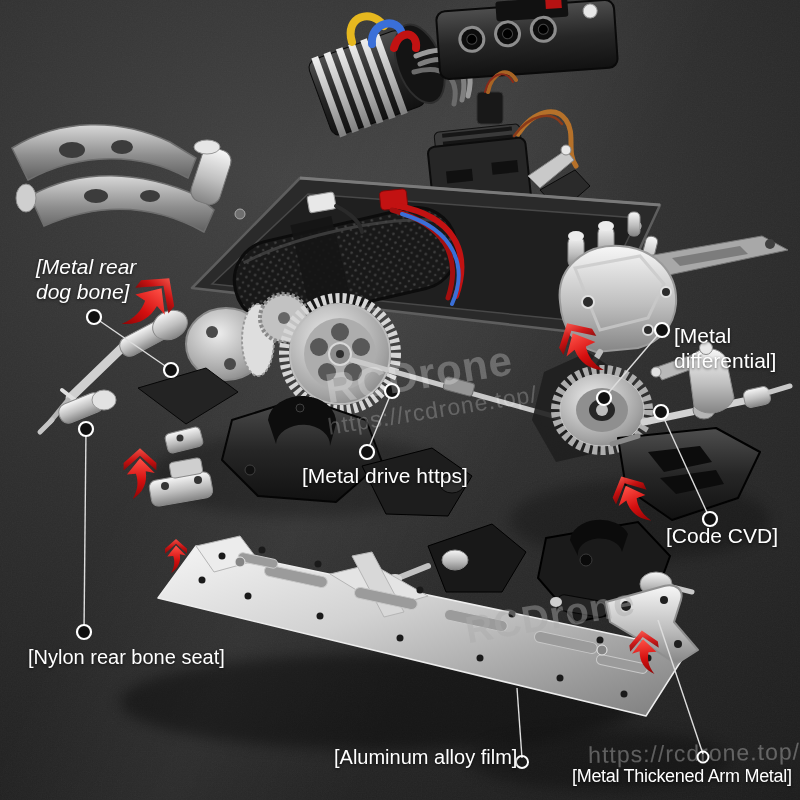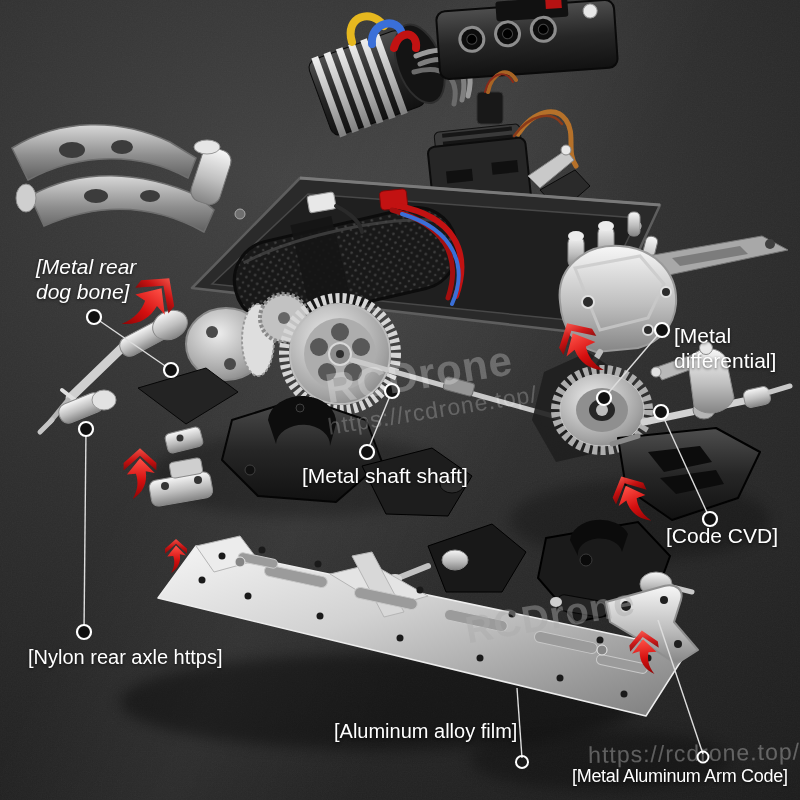--- a/index.html
+++ b/index.html
@@ -370,19 +370,19 @@
 
   <div class="wm wm-brand-center">RCDrone</div>
   <div class="wm wm-url-center">https://rcdrone.top/</div>
   <div class="wm wm-brand-bottom">RCDrone</div>
   <div class="wm wm-url-bottom">https://rcdrone.top/</div>
 
   <div class="label" style="left:36px;top:255px;font-style:italic;">[Metal rear
 dog bone]</div>
   <div class="label" style="left:674px;top:284px;margin-top:40px;">[Metal
 differential]</div>
-  <div class="label" style="left:302px;top:464px;">[Metal shaft shaft]</div>
+  <div class="label" style="left:302px;top:464px;">[Metal drive https]</div>
   <div class="label" style="left:666px;top:524px;">[Code CVD]</div>
-  <div class="label" style="left:28px;top:646px;font-size:20px;">[Nylon rear axle https]</div>
-  <div class="label" style="left:334px;top:720px;font-size:20px;">[Aluminum alloy film]</div>
-  <div class="label" style="left:572px;top:766px;font-size:18px;letter-spacing:-0.3px;">[Metal Aluminum Arm Code]</div>
+  <div class="label" style="left:28px;top:646px;font-size:20px;">[Nylon rear bone seat]</div>
+  <div class="label" style="left:334px;top:746px;font-size:20px;">[Aluminum alloy film]</div>
+  <div class="label" style="left:572px;top:766px;font-size:18px;letter-spacing:-0.3px;">[Metal Thickened Arm Metal]</div>
 
 </div>
 
 </body></html>

